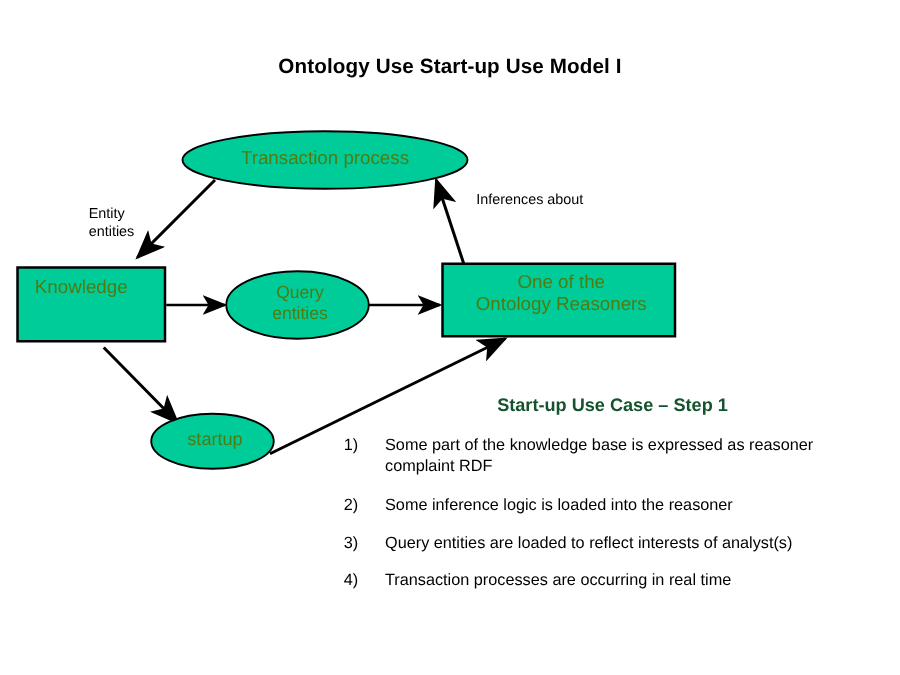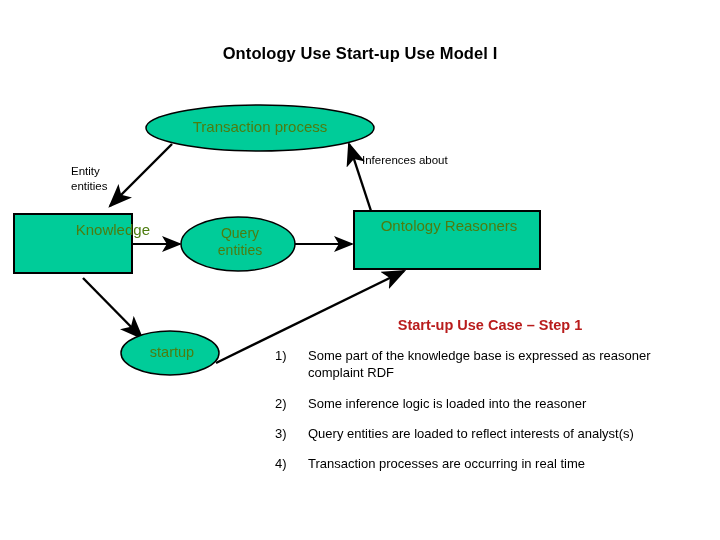--- a/index.html
+++ b/index.html
@@ -46,23 +46,22 @@
     text-align: center;
     color: #4d7c0f;
     line-height: 1.18;
     pointer-events: none;
   }
   #lbl-transaction {
     left: 140px; top: 102px; width: 240px;
     font-size: 15px;
   }
   #lbl-knowledge {
-    left: 20px; top: 205px; width: 130px;
+    left: 0; top: 205px; width: 130px;
     font-size: 15px;
-    text-align: right;
   }
   #lbl-query {
     left: 182px; top: 209px; width: 116px;
     font-size: 14px;
   }
   #lbl-reasoner {
     left: 356px; top: 201px; width: 186px;
     font-size: 15px;
   }
   #lbl-startup {
@@ -73,35 +72,35 @@
   .edge-label {
     position: absolute;
     font-size: 11.5px;
     color: #000000;
     line-height: 1.3;
   }
   #edge-entity-updates {
     left: 71px; top: 148px; width: 90px;
   }
   #edge-inferences {
-    left: 362px; top: 137px; width: 140px;
+    left: 381px; top: 137px; width: 140px;
   }
   
   #panel {
     position: absolute;
     left: 275px;
     top: 301px;
     width: 430px;
   }
   #panel-heading {
     font-size: 14.5px;
     font-weight: bold;
     text-align: center;
     margin: 0 0 14px 0;
-    color: #b91c1c;
+    color: #14532d;
   }
   #panel-intro {
     font-size: 13px;
     margin: 0 0 14px 0;
     padding-left: 7px;
     color: #000000;
   }
   ol.steps {
     list-style: none;
     margin: 0;
@@ -174,20 +173,21 @@
   <div class="node-label" id="lbl-knowledge">
     <div>Knowledge</div>
   </div>
 
   <div class="node-label" id="lbl-query">
     <div>Query</div>
     <div>entities</div>
   </div>
 
   <div class="node-label" id="lbl-reasoner">
+    <div>One of the</div>
     <div>Ontology Reasoners</div>
   </div>
 
   <div class="node-label" id="lbl-startup">
     <span>startup</span>
   </div>
 
   <div class="edge-label" id="edge-entity-updates">
     <div>Entity</div>
     <div>entities</div>

